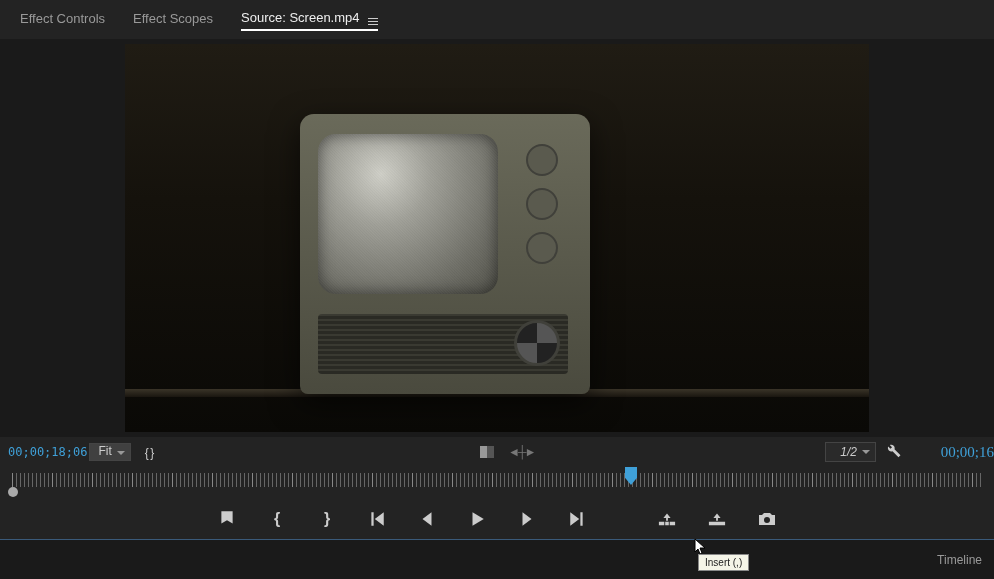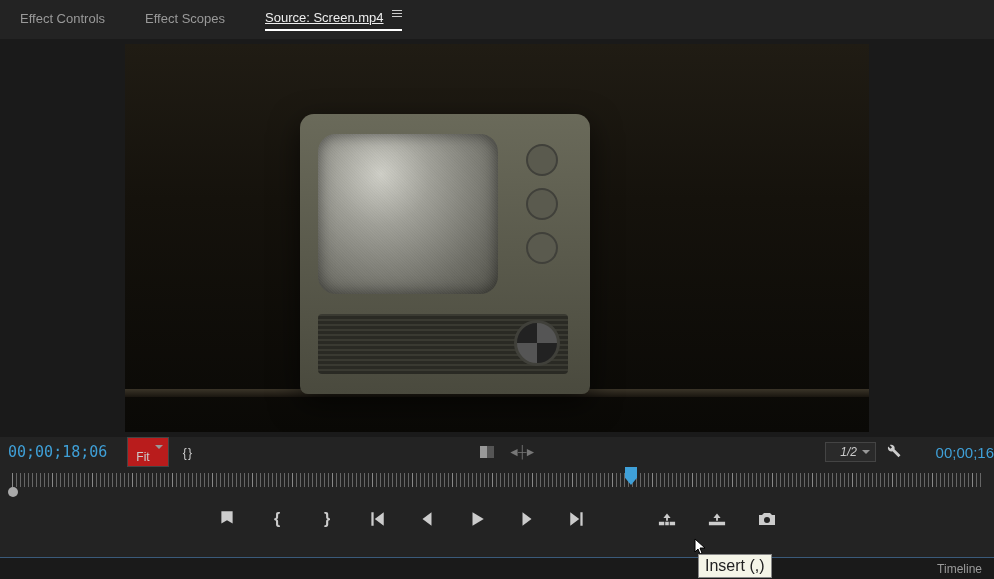--- a/index.html
+++ b/index.html
@@ -1,64 +1,64 @@
 <!DOCTYPE html>
 <html><head>
 <meta charset="utf-8">
 <style>
 * { margin: 0; padding: 0; box-sizing: border-box; font-family: 'Segoe UI', Arial, sans-serif; }
 body { background: #232323; color: #ccc; width: 994px; height: 579px; overflow: hidden; position: relative; }
 
-.tabs { display: flex; gap: 40px; padding: 10px 20px 8px; font-size: 13px; color: #999; align-items: center; }
+.tabs { display: flex; gap: 28px; padding: 10px 20px 8px; font-size: 13px; color: #999; align-items: center; }
 .tab { cursor: pointer; padding-bottom: 4px; }
-.tab.active { color: #eee; border-bottom: 2px solid #fff; display: flex; align-items: flex-start; gap: 8px; text-decoration: underline; }
+.tab.active { color: #eee; border-bottom: 2px solid #fff; display: flex; align-items: flex-end; gap: 8px; }
 .menu-icon { display: inline-flex; flex-direction: column; gap: 2px; }
 .menu-icon span { width: 10px; height: 1px; background: #ccc; }
 
 .viewer { width: 994px; height: 398px; background: #1a1a1a; position: relative; display: flex; justify-content: center; align-items: center; }
 .video-frame { width: 744px; height: 388px; background: linear-gradient(to bottom, #201c14 0%, #15120c 40%, #0a0906 100%); position: relative; overflow: hidden; }
 .tv-body { position: absolute; left: 175px; top: 70px; width: 290px; height: 280px; background: linear-gradient(to bottom, #6a6a5a, #4a4a3e); border-radius: 14px 14px 8px 8px; box-shadow: 0 10px 30px rgba(0,0,0,0.6); }
 .tv-screen { position: absolute; left: 18px; top: 20px; width: 180px; height: 160px; background: radial-gradient(ellipse at 35% 25%, #d0d0c8 0%, #a0a098 30%, #707068 70%, #505048 100%); border-radius: 18px; box-shadow: inset 0 0 15px rgba(0,0,0,0.5); }
 .tv-screen::after { content:""; position:absolute; inset:0; border-radius:18px; background-image: repeating-linear-gradient(45deg, rgba(255,255,255,0.05) 0px, rgba(0,0,0,0.05) 1px, rgba(255,255,255,0.05) 2px); opacity:0.6; }
 .tv-knobs { position: absolute; right: 18px; top: 30px; width: 60px; display: flex; flex-direction: column; gap: 12px; align-items: center; }
 .knob { width: 32px; height: 32px; background: #5a5a4e; border-radius: 50%; border: 2px solid #40403a; }
 .speaker { position: absolute; left: 18px; bottom: 20px; width: 250px; height: 60px; background: repeating-linear-gradient(to bottom, #3a3a32 0, #3a3a32 2px, #2a2a24 2px, #2a2a24 5px); border-radius: 4px; }
 .dial-big { position: absolute; right: 30px; bottom: 28px; width: 46px; height: 46px; background: conic-gradient(#555 0deg 90deg, #222 90deg 180deg, #555 180deg 270deg, #222 270deg 360deg); border-radius: 50%; border: 3px solid #40403a; }
 .shelf { position: absolute; left: 0; right: 0; bottom: 35px; height: 8px; background: linear-gradient(to bottom, #3a3428, #1a1610); }
 
 .control-bar { display: flex; align-items: center; height: 30px; padding: 0 8px; background: #232323; font-size: 13px; position: relative; }
-.tc-left { color: #3fa0d8; font-family: 'Consolas', monospace; font-size: 15px; margin-right: 20px; text-align: center; }
-.fit-select { background: #b91c1c; color: #ccc; border: 1px solid #444; padding: 12px 18px 2px 8px; font-size: 12px; position: relative; cursor: pointer; }
+.tc-left { color: #3fa0d8; font-family: 'Consolas', monospace; font-size: 12px; margin-right: 2px; text-align: center; }
+.fit-select { background: #404040; color: #ccc; border: 1px solid #444; padding: 0 18px 2px 8px; font-size: 12px; position: relative; cursor: pointer; }
 .fit-select::after { content: ""; position: absolute; right: 5px; top: 7px; border: 4px solid transparent; border-top-color: #999; }
 .brackets-icon { margin-left: 14px; width: 16px; height: 14px; position: relative; cursor: pointer; }
 .brackets-icon::before { content:"{ }"; color:#ccc; font-size:12px; letter-spacing:-1px; }
 .center-icons { position: absolute; left: 480px; display: flex; gap: 14px; align-items: center; }
 .sel-icon { width: 14px; height: 12px; background: linear-gradient(to right, #999 0%, #999 50%, #555 50%, #555 100%); cursor:pointer; }
 .handles-icon { color: #777; font-size: 12px; letter-spacing: -2px; cursor:pointer; }
 .res-select { position: absolute; right: 118px; background: #2a2a2a; color: #ccc; border: 1px solid #444; padding: 2px 18px 2px 14px; font-size: 12px; cursor: pointer; font-style: italic; }
 .res-select::after { content: ""; position: absolute; right: 5px; top: 7px; border: 4px solid transparent; border-top-color: #999; }
 .wrench { position: absolute; right: 92px; font-size: 16px; color: #ccc; cursor: pointer; }
-.tc-right { position: absolute; right: 0; color: #3fa0d8; font-family: Liberation Sans, sans-serif; font-size: 15px; }
+.tc-right { position: absolute; right: 0; color: #3fa0d8; font-family: Liberation Serif, serif; font-size: 15px; }
 
 .ruler-area { height: 30px; background: #232323; position: relative; padding-top: 4px; }
 .ruler { position: absolute; left: 12px; right: 10px; top: 6px; height: 14px; background: repeating-linear-gradient(to right, #666 0, #666 1px, transparent 1px, transparent 4px); }
 .ruler::before { content:""; position:absolute; left:0; right:0; top:0; height:14px; background: repeating-linear-gradient(to right, #888 0, #888 1px, transparent 1px, transparent 40px); }
 .playhead { position: absolute; top: 0px; left: 625px; width: 12px; height: 18px; background: #3fa0d8; clip-path: polygon(0 0, 100% 0, 100% 60%, 50% 100%, 0 60%); }
 .end-dot { position: absolute; left: 8px; bottom: 0px; width: 10px; height: 10px; background: #aaa; border-radius: 50%; }
 
 .transport { height: 40px; background: #232323; display: flex; justify-content: center; align-items: center; gap: 28px; position: relative; padding-top: 4px; }
 .t-btn { width: 22px; height: 22px; display: flex; align-items: center; justify-content: center; cursor: pointer; color: #ccc; }
 .t-btn svg { width: 18px; height: 18px; fill: #ccc; }
 .brace { font-size: 16px; font-weight: bold; }
 
-.tooltip { position: absolute; left: 698px; top: 554px; background: #f5f5e8; color: #222; font-size: 16px; padding: 2px 6px; border: 1px solid #888; z-index: 10; }
+.tooltip { position: absolute; left: 698px; top: 554px; background: #f5f5e8; color: #222; font-size: 10px; padding: 2px 6px; border: 1px solid #888; z-index: 10; }
 .cursor-arrow { position: absolute; left: 693px; top: 538px; z-index: 9; pointer-events:none; }
 .cursor-arrow svg { width: 14px; height: 18px; }
 
-.footer { position: absolute; bottom: 0; left: 0; right: 0; height: 22px; background: #1a1a1a; border-top: 1px solid #3a5a7a; display: flex; align-items: center; font-size: 12px; color: #999; }
+.footer { position: absolute; bottom: 0; left: 0; right: 0; height: 40px; background: #1a1a1a; border-top: 1px solid #3a5a7a; display: flex; align-items: center; font-size: 12px; color: #999; }
 .footer .sec { padding: 0 12px; }
 .footer .right { margin-left: auto; }
 </style>
 </head>
 <body>
 
 <div class="tabs">
   <div class="tab">Effect Controls</div>
   <div class="tab">Effect Scopes</div>
   <div class="tab active">

